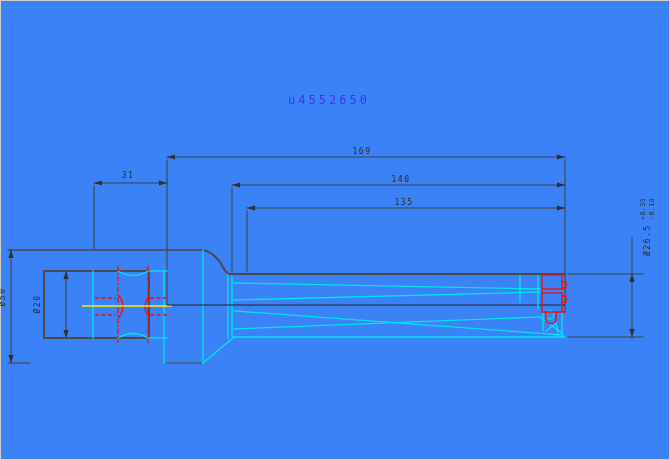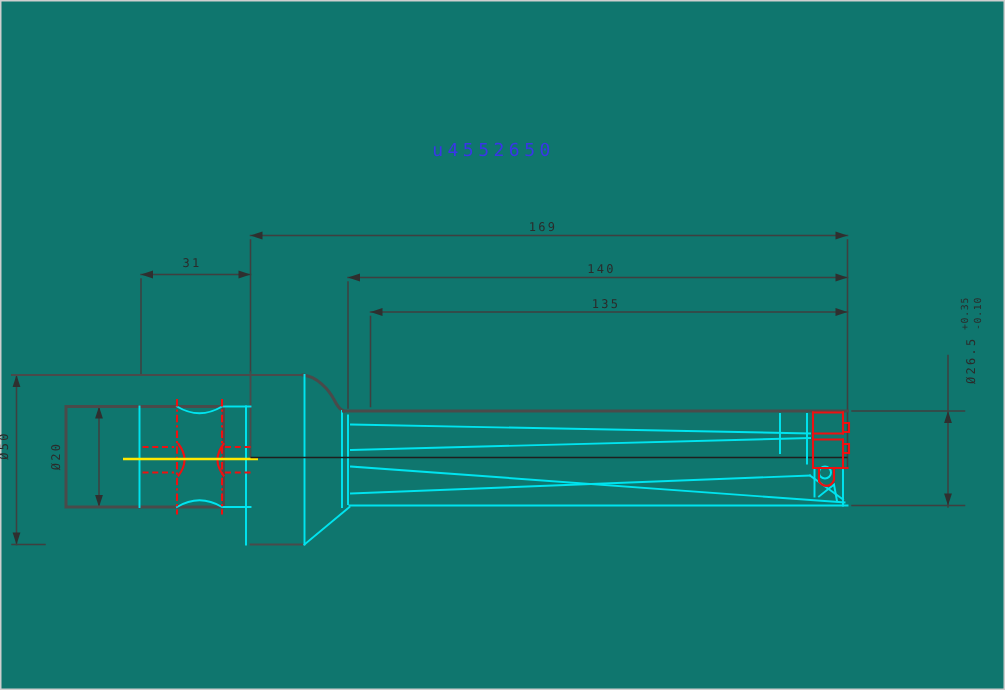--- a/index.html
+++ b/index.html
@@ -1,17 +1,17 @@
 <!DOCTYPE html>
 <html><head>
 <meta charset="utf-8">
 <style>
   html,body{margin:0;padding:0;background:#fff;}
   .canvas{
-    position:relative;width:670px;height:460px;background:#0f766e;
+    position:relative;width:670px;height:460px;background:#3b82f6;
     font-family:"DejaVu Sans Mono","Liberation Mono",monospace;
     overflow:hidden;
   }
   svg{position:absolute;left:0;top:0;}
   .frame{fill:none;stroke:#cfcfcf;stroke-width:1;}
   .geo{stroke:#4a4a4a;stroke-width:2;fill:none;stroke-linecap:square;}
   .geo-thin{stroke:#4a4a4a;stroke-width:1.2;fill:none;stroke-linecap:square;}
   .dim{stroke:#3f3f3f;stroke-width:1;fill:none;stroke-linecap:square;}
   .arrow{fill:#2f2f2f;stroke:none;}
   .center-dark{stroke:#1f1f1f;stroke-width:1;fill:none;}

